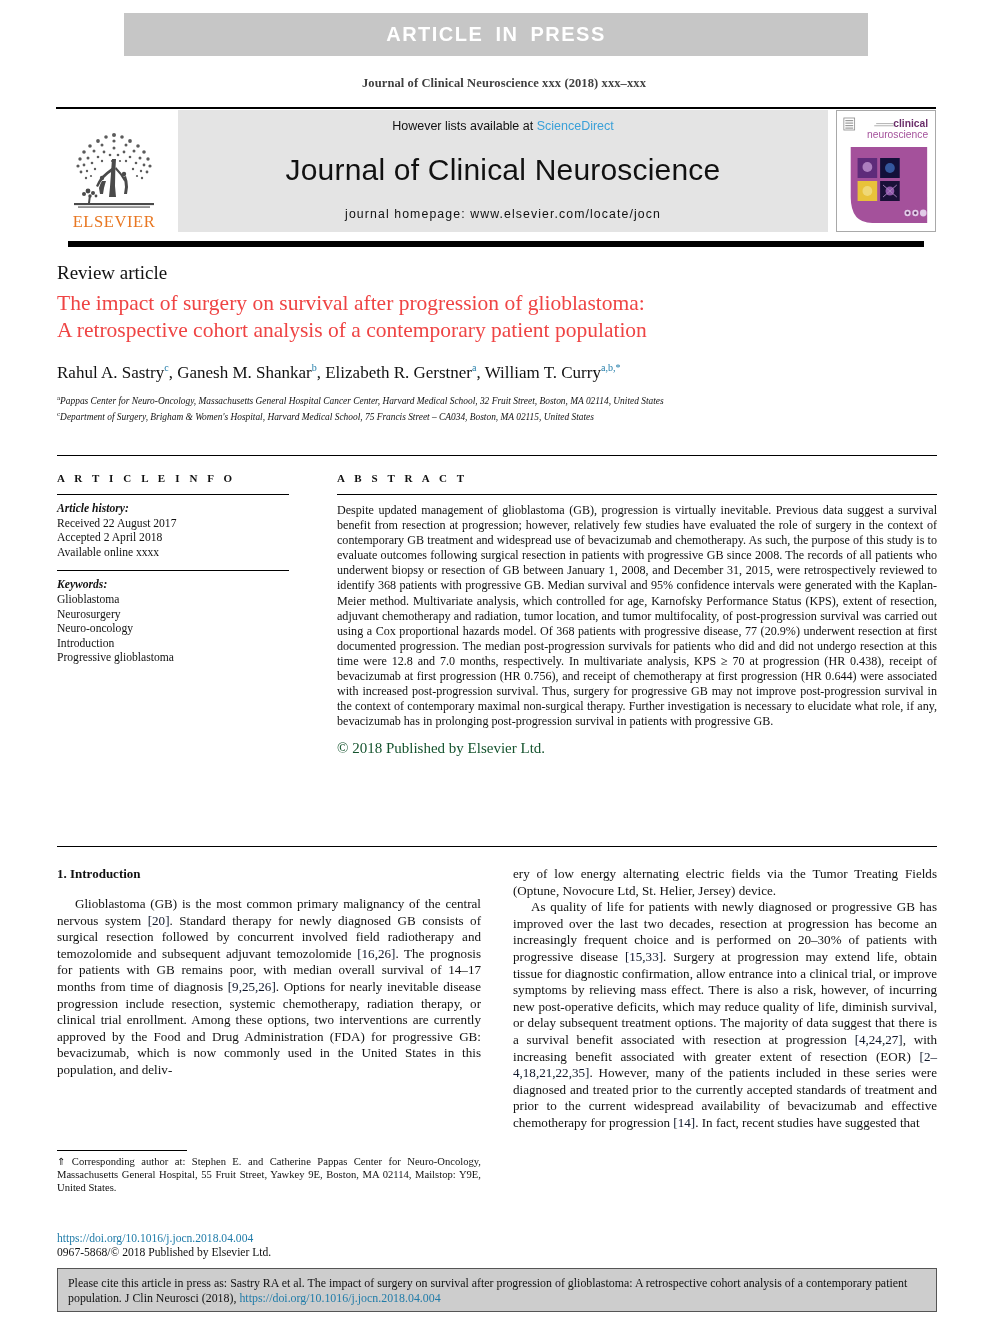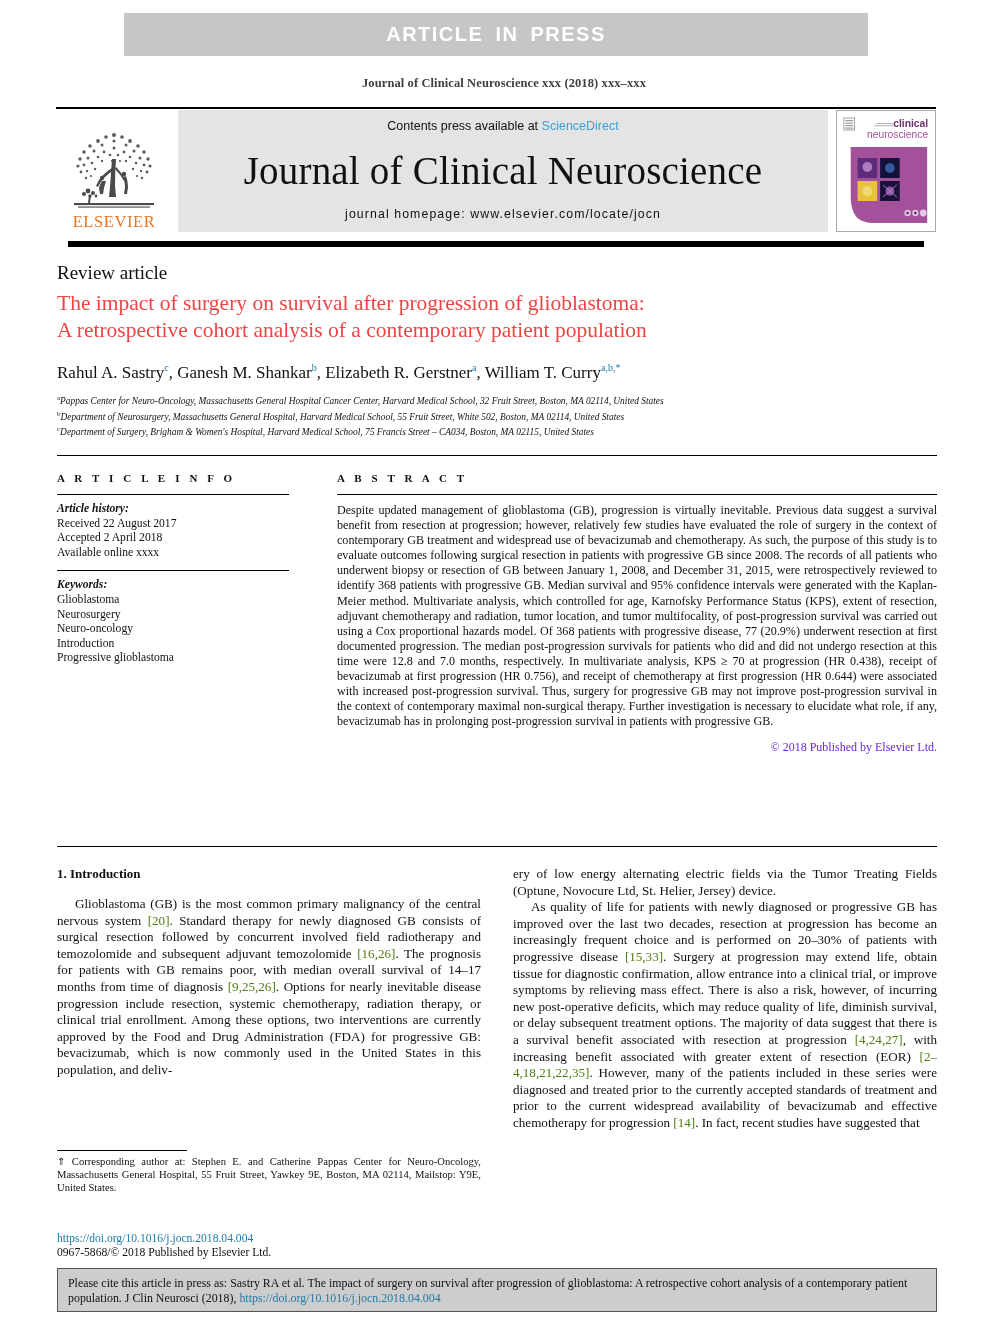--- a/index.html
+++ b/index.html
@@ -105,22 +105,22 @@
   }
   .contents-line {
     font-family: "Liberation Sans", sans-serif;
     font-size: 12.5px;
     color: #111;
   }
   .sciencedirect {
     color: #3aa0d8;
   }
   .journal-title-big {
-    font-family: Liberation Serif, serif;
-    font-size: 39px;
+    font-family: Liberation Sans, sans-serif;
+    font-size: 30px;
     color: #111;
     letter-spacing: 0.2px;
   }
   .homepage-line {
     font-family: "Liberation Sans", sans-serif;
     font-size: 12.3px;
     color: #111;
     letter-spacing: 1.1px;
   }
   .cover-thumb {
@@ -245,24 +245,23 @@
   }
   .abs-body {
     font-family: "Liberation Serif", serif;
     font-size: 12.1px;
     line-height: 15.1px;
     text-align: justify;
     color: #111;
   }
   .abs-copy {
     font-family: "Liberation Serif", serif;
-    font-size: 12px;
-    text-align: right;
+    font-size: 15px;
     margin-top: 11px;
-    color: #6d28d9;
+    color: #14532d;
   }
 
   
   .body-sep {
     position: absolute;
     left: 57px;
     top: 846px;
     width: 880px;
     height: 1px;
     background: #000;
@@ -294,21 +293,21 @@
     line-height: 16.6px;
     text-align: justify;
     color: #111;
     margin: 0;
     text-indent: 18px;
   }
   .body-p.cont {
     text-indent: 0;
   }
   .ref {
-    color: #4d7c0f;
+    color: #0f172a;
   }
 
   
   .footnote-rule {
     position: absolute;
     left: 57px;
     top: 1150px;
     width: 130px;
     height: 1px;
     background: #000;
@@ -441,21 +440,21 @@
 
         <rect x="6" y="78" width="80" height="2.1"></rect>
         <rect x="10" y="81.5" width="72" height="1.1"></rect>
       </g>
     </svg>
     <div class="elsevier-word">ELSEVIER</div>
   </div>
 
   <div class="masthead-center">
     <div class="contents-line">
-      <span>Contents press available at </span><span class="sciencedirect">ScienceDirect</span>
+      <span>However lists available at </span><span class="sciencedirect">ScienceDirect</span>
     </div>
     <div class="journal-title-big">Journal of Clinical Neuroscience</div>
     <div class="homepage-line">journal homepage: www.elsevier.com/locate/jocn</div>
   </div>
 
   <div class="cover-thumb">
     <svg viewBox="0 0 100 120" width="100%" height="100%" preserveAspectRatio="none">
       <rect x="0" y="0" width="100" height="120" fill="#ffffff"></rect>
 
       <rect x="7" y="7" width="11" height="12" fill="#ffffff" stroke="#8a8a8a" stroke-width="0.8"></rect>
@@ -511,21 +510,20 @@
 
 <div class="authors">
   <span>Rahul A. Sastry</span><sup>c</sup>,
   <span>Ganesh M. Shankar</span><sup>b</sup>,
   <span>Elizabeth R. Gerstner</span><sup>a</sup>,
   <span>William T. Curry</span><sup>a,b,*</sup>
 </div>
 
 <div class="affiliations">
   <div><span class="aff-sup">a</span><span>Pappas Center for Neuro-Oncology, Massachusetts General Hospital Cancer Center, Harvard Medical School, 32 Fruit Street, Boston, MA 02114, United States</span></div>
-  <div><span class="aff-sup">b</span><span>Department of Neurosurgery, Massachusetts General Hospital, Harvard Medical School, 55 Fruit Street, White 502, Boston, MA 02114, United States</span></div>
   <div><span class="aff-sup">c</span><span>Department of Surgery, Brigham &amp; Women's Hospital, Harvard Medical School, 75 Francis Street – CA034, Boston, MA 02115, United States</span></div>
 </div>
 
 <div class="info-abs-rule-top"></div>
 
 <div class="info-col">
   <div class="block-head">A R T I C L E   I N F O</div>
   <div class="info-hr"></div>
   <div class="info-body">
     <div class="lbl">Article history:</div>

